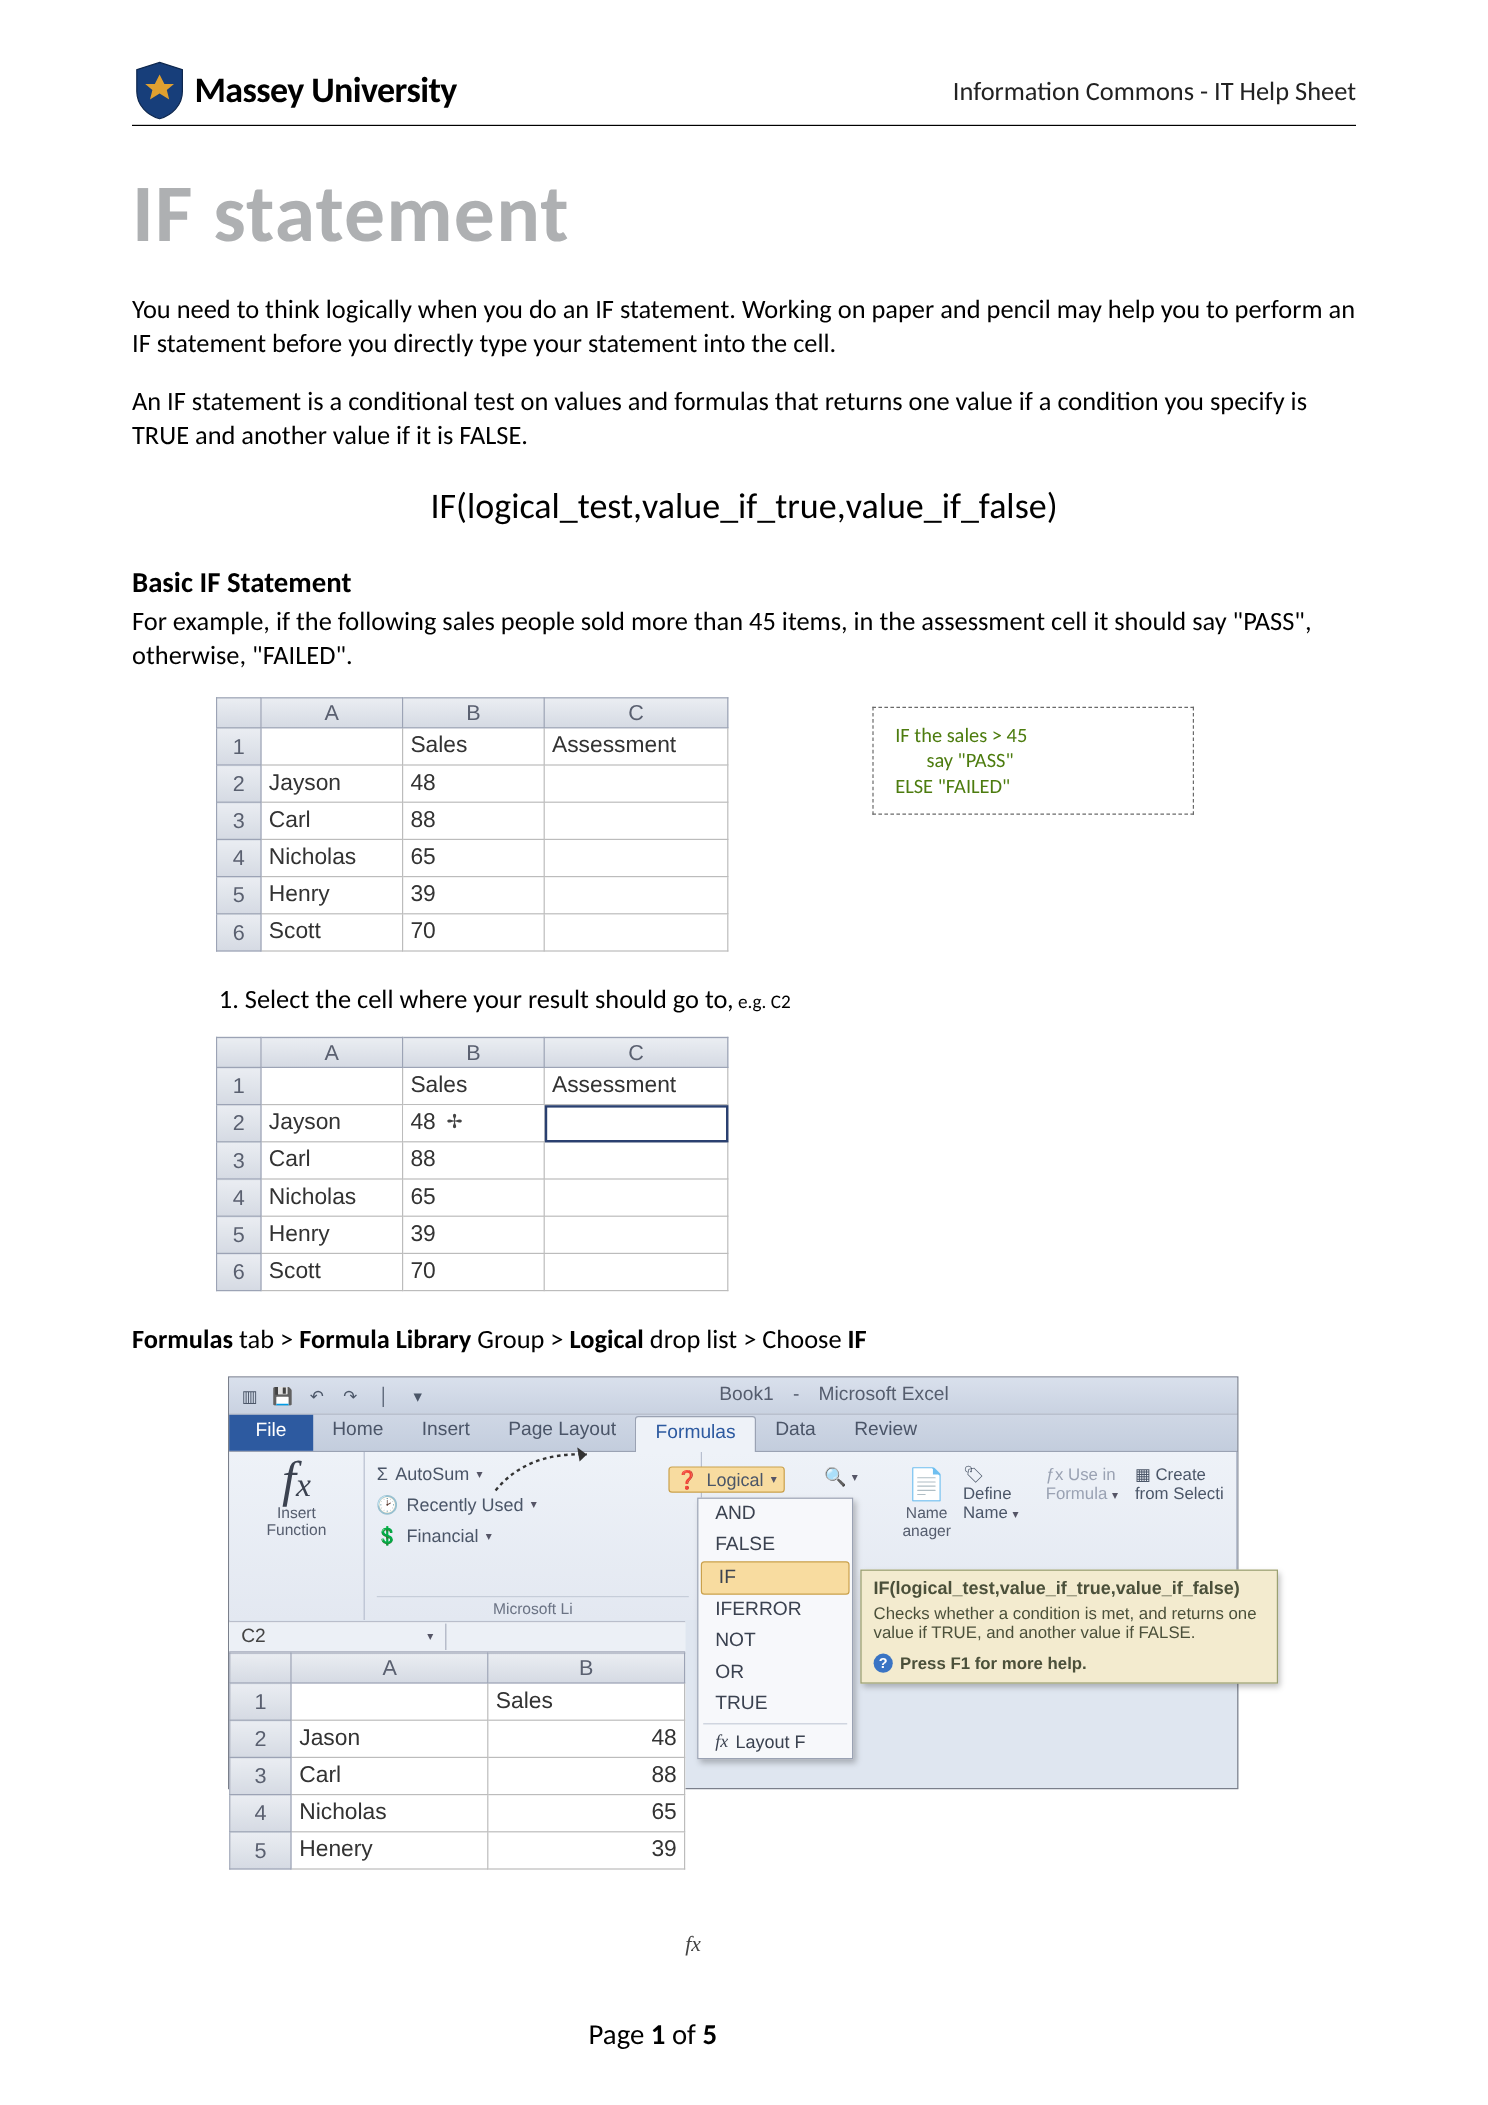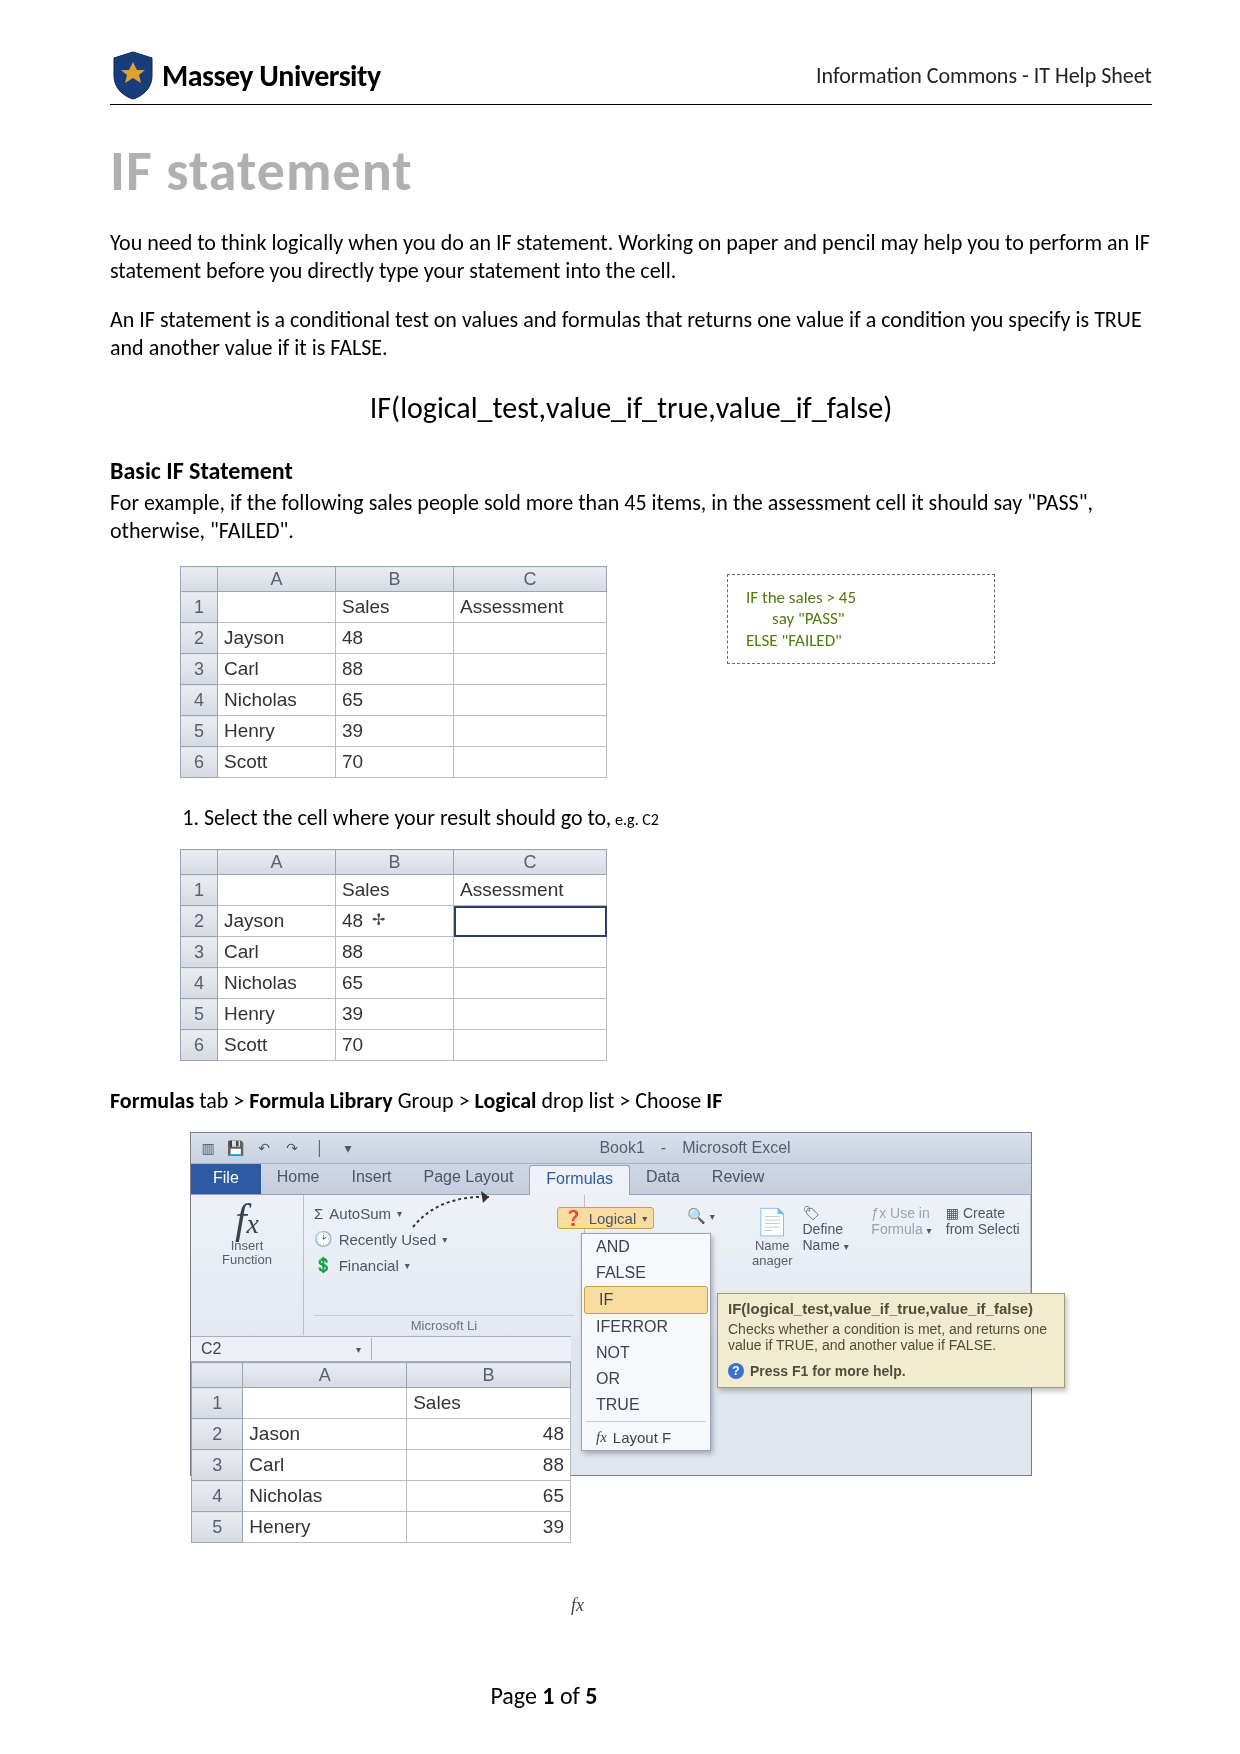--- a/index.html
+++ b/index.html
@@ -10,21 +10,21 @@
     height: 1754px;
     background: #fff;
     font-family: Calibri, Arial, sans-serif;
     color: #000;
     position: relative;
   }
   .page {
     width: 1240px;
     height: 1754px;
     position: relative;
-    padding: 50px 88px 0 110px;
+    padding: 50px 110px 0 110px;
     box-sizing: border-box;
   }
 
   
   .header-row {
     display: flex;
     justify-content: space-between;
     align-items: center;
     border-bottom: 1px solid #000;
     padding-bottom: 4px;
@@ -45,21 +45,21 @@
     letter-spacing: -0.5px;
     color: #000;
     margin-left: 6px;
   }
   .header-right {
     font-size: 22px;
     color: #222;
   }
 
   h1.title {
-    font-size: 56px;
+    font-size: 68px;
     font-weight: 700;
     color: #aeb0b2;
     margin: 32px 0 24px 0;
     letter-spacing: 1px;
   }
 
   p.body {
     font-size: 22px;
     line-height: 1.25;
     margin: 0 0 22px 0;

